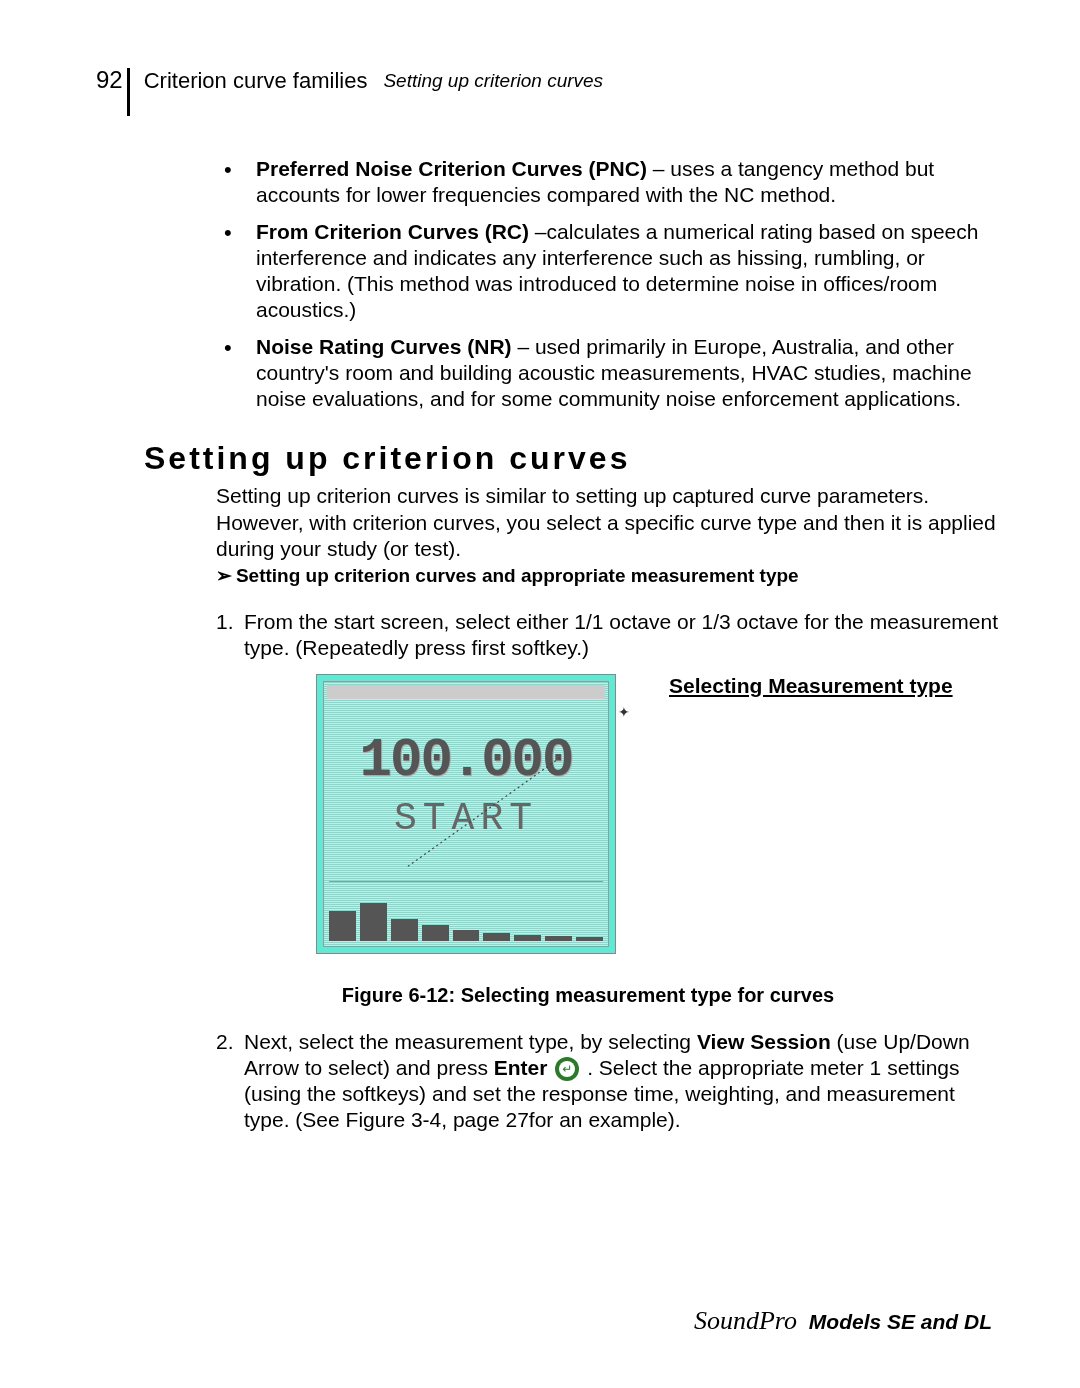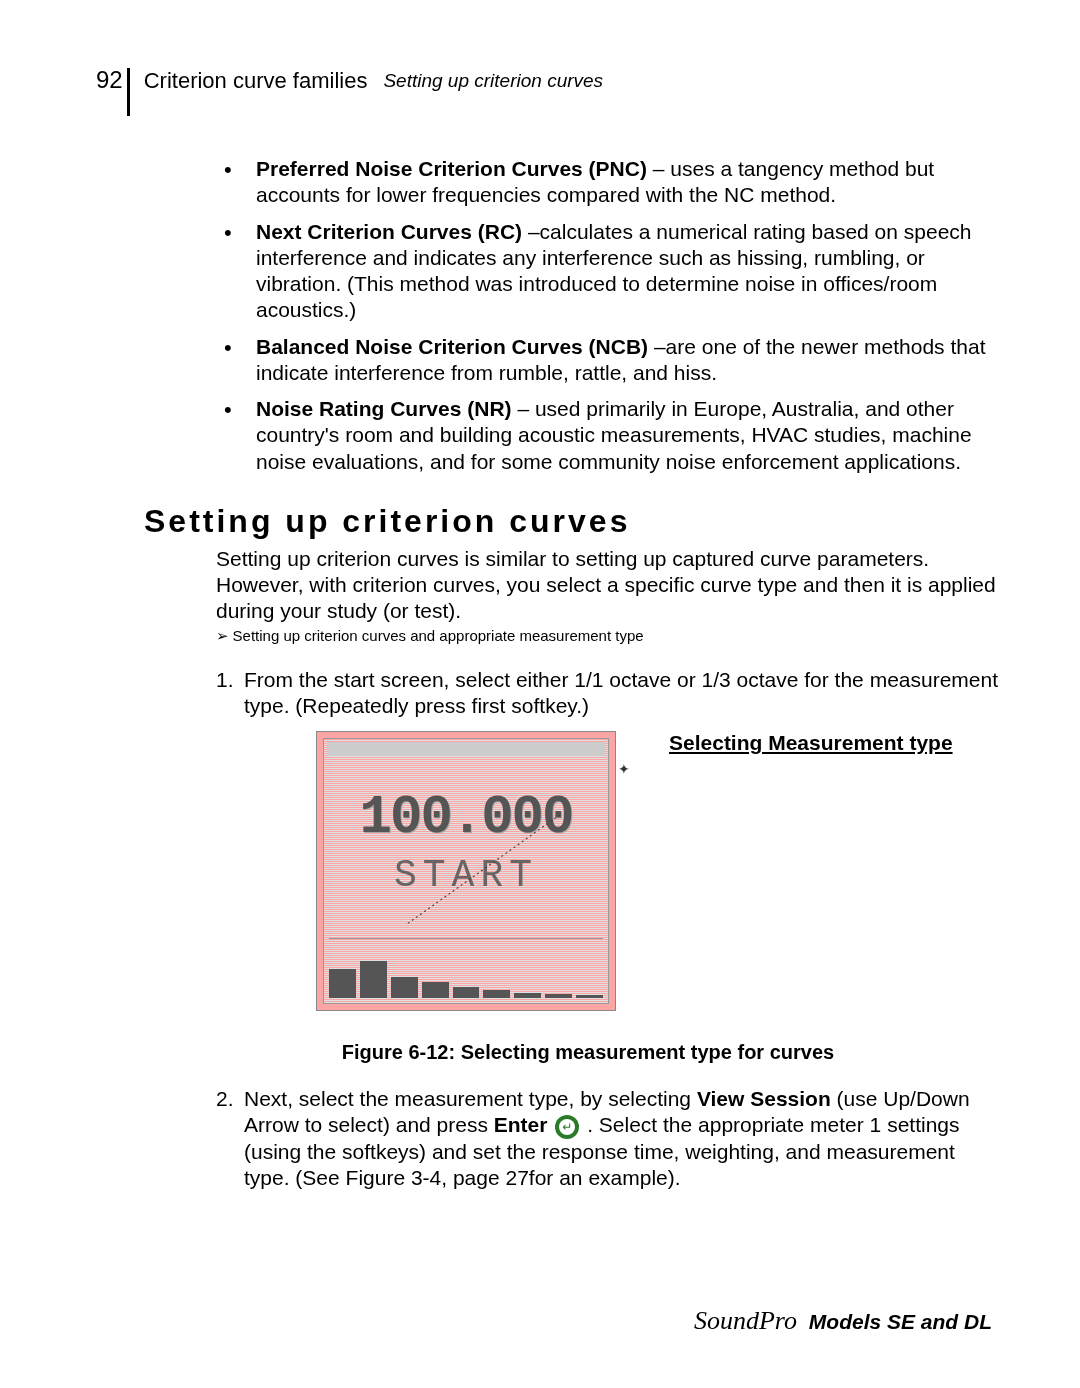--- a/index.html
+++ b/index.html
@@ -72,22 +72,22 @@
       letter-spacing: 3px;
       margin-top: 28px;
       margin-left: -72px;
     }
     .section-intro {
       font-size: 21px;
       line-height: 1.25;
       margin-top: 6px;
     }
     .chevron-line {
-      font-size: 15px;
-      font-weight: normal;
+      font-size: 19px;
+      font-weight: bold;
       margin-top: 2px;
     }
     .chevron {
       display: inline-block;
       margin-right: 4px;
     }
     .numbered-list {
       list-style: none;
       margin-top: 22px;
     }
@@ -105,21 +105,21 @@
     .figure-row {
       display: flex;
       align-items: flex-start;
       margin-top: 12px;
       margin-left: 100px;
     }
     .device-box {
       width: 300px;
       height: 280px;
       border: 1px solid #888;
-      background: #fca5a5;
+      background: #5eead4;
       position: relative;
       overflow: hidden;
     }
     .device-inner {
       position: absolute;
       inset: 6px;
       background: repeating-linear-gradient(0deg, #e0e0e0 0, #e0e0e0 1px, transparent 1px, transparent 2px);
       border: 1px solid #999;
     }
     .device-topband {
@@ -256,24 +256,21 @@
   </div>
 </div>
 
 <div class="content-area">
 
   <ul class="bullet-list">
     <li>
       <span class="bold">Preferred Noise Criterion Curves (PNC)</span><span> – uses a tangency method but accounts for lower frequencies compared with the NC method.</span>
     </li>
     <li>
-      <span class="bold">Next Criterion Curves (RC)</span><span> –calculates a numerical rating based on speech interference and indicates any interference such as hissing, rumbling, or vibration.  (This method was introduced to determine noise in offices/room acoustics.)</span>
-    </li>
-    <li>
-      <span class="bold">Balanced Noise Criterion Curves (NCB)</span><span> –are one of the newer methods that indicate interference from rumble, rattle, and hiss.</span>
+      <span class="bold">From Criterion Curves (RC)</span><span> –calculates a numerical rating based on speech interference and indicates any interference such as hissing, rumbling, or vibration.  (This method was introduced to determine noise in offices/room acoustics.)</span>
     </li>
     <li>
       <span class="bold">Noise Rating Curves (NR)</span><span> –  used primarily in Europe, Australia, and other country's room and building acoustic measurements, HVAC studies, machine noise evaluations, and for some community noise enforcement applications.</span>
     </li>
   </ul>
 
   <h2 class="section-heading">Setting up criterion curves</h2>
 
   <p class="section-intro">Setting up criterion curves is similar to setting up captured curve parameters. However, with criterion curves, you select a specific curve type and then it is applied during your study (or test).</p>
 

